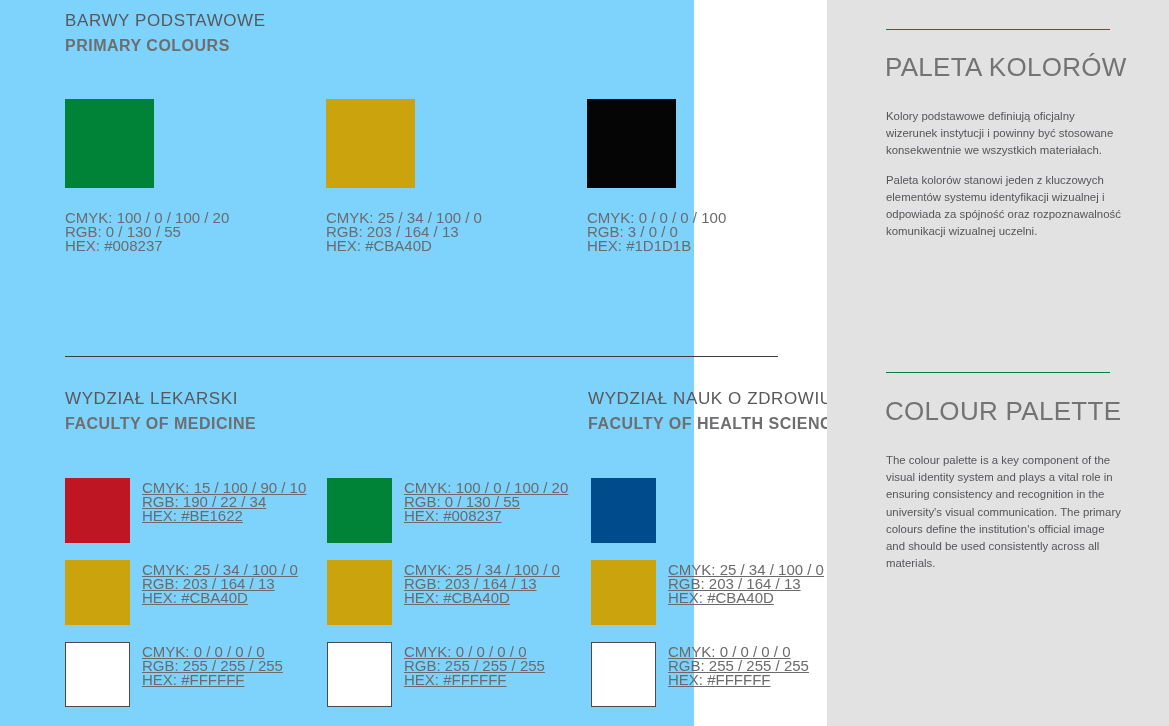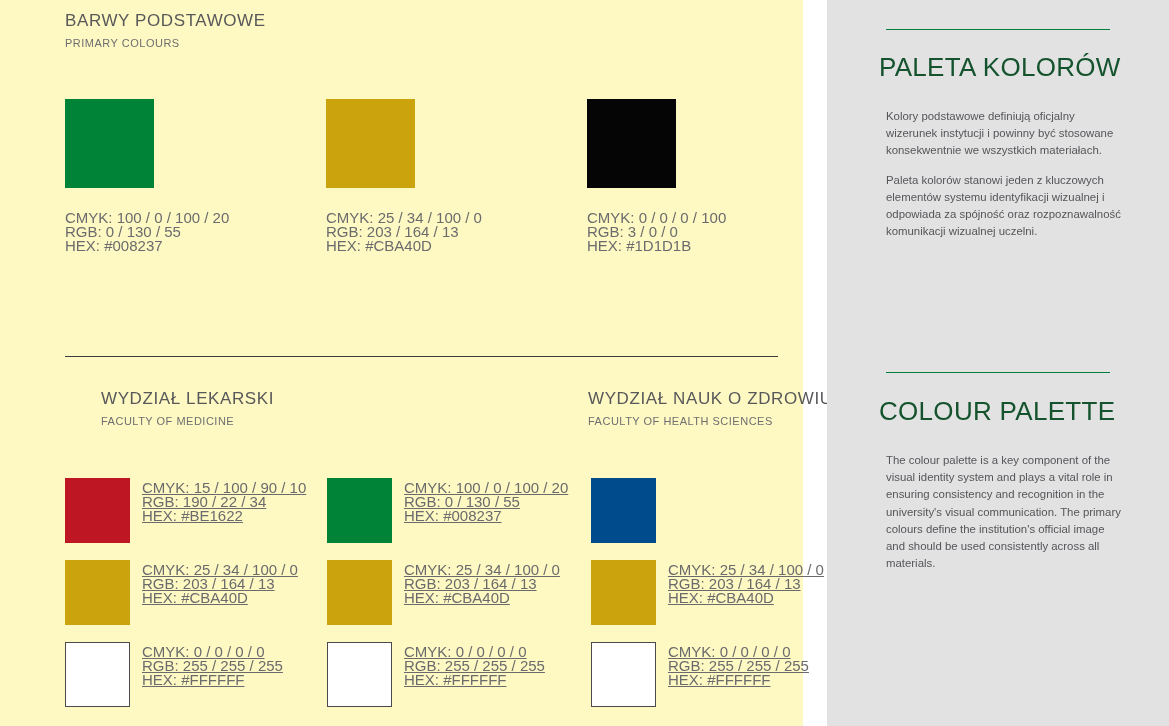--- a/index.html
+++ b/index.html
@@ -14,41 +14,41 @@
     font-family: "Liberation Sans", sans-serif;
     background: #ffffff;
     color: #58585a;
     position: relative;
   }
 
   
   .page {
     position: absolute;
     left: 0; top: 0;
-    width: 803px;
+    width: 694px;
     height: 726px;
-    background: #fef9c3;
+    background: #7dd3fc;
   }
 
   .section-heading {
     position: absolute;
     left: 65px;
   }
   .heading-pl {
     font-size: 17px;
     letter-spacing: 0.6px;
     color: #58585a;
     font-weight: 400;
     white-space: nowrap;
   }
   .heading-en {
-    font-size: 11px;
+    font-size: 16px;
     letter-spacing: 0.5px;
     color: #6e6e70;
-    font-weight: 400;
+    font-weight: 700;
     margin-top: 6px;
     white-space: nowrap;
   }
 
   
   .primary-heading { top: 11px; }
 
   .primary-row {
     position: absolute;
     top: 99px;
@@ -128,25 +128,25 @@
   }
   .side-rule {
     position: absolute;
     left: 59px;
     width: 224px;
     height: 1px;
     background: #00803a;
   }
   .side-title {
     position: absolute;
-    left: 52px;
+    left: 58px;
     font-size: 26px;
     font-weight: 400;
     letter-spacing: 0.3px;
-    color: #14532d;
+    color: #737373;
     white-space: nowrap;
   }
   .side-body {
     position: absolute;
     left: 59px;
     width: 236px;
     font-size: 11.4px;
     line-height: 17.2px;
     color: #55555a;
   }
@@ -188,21 +188,21 @@
         <div>CMYK: 0 / 0 / 0 / 100</div>
         <div>RGB: 3 / 0 / 0</div>
         <div>HEX: #1D1D1B</div>
       </div>
     </div>
 
   </div>
 
   <div class="divider"></div>
 
-  <div class="section-heading fac-heading-row" style="left:65px;margin-left:36px;">
+  <div class="section-heading fac-heading-row" style="left:65px;">
     <div class="heading-pl">WYDZIAŁ LEKARSKI</div>
     <div class="heading-en">FACULTY OF MEDICINE</div>
   </div>
   <div class="section-heading fac-heading-row" style="left:588px;">
     <div class="heading-pl">WYDZIAŁ NAUK O ZDROWIU</div>
     <div class="heading-en">FACULTY OF HEALTH SCIENCES</div>
   </div>
 
   <div class="fac-col" style="left:65px;">
     <div class="fac-swatch-row">

